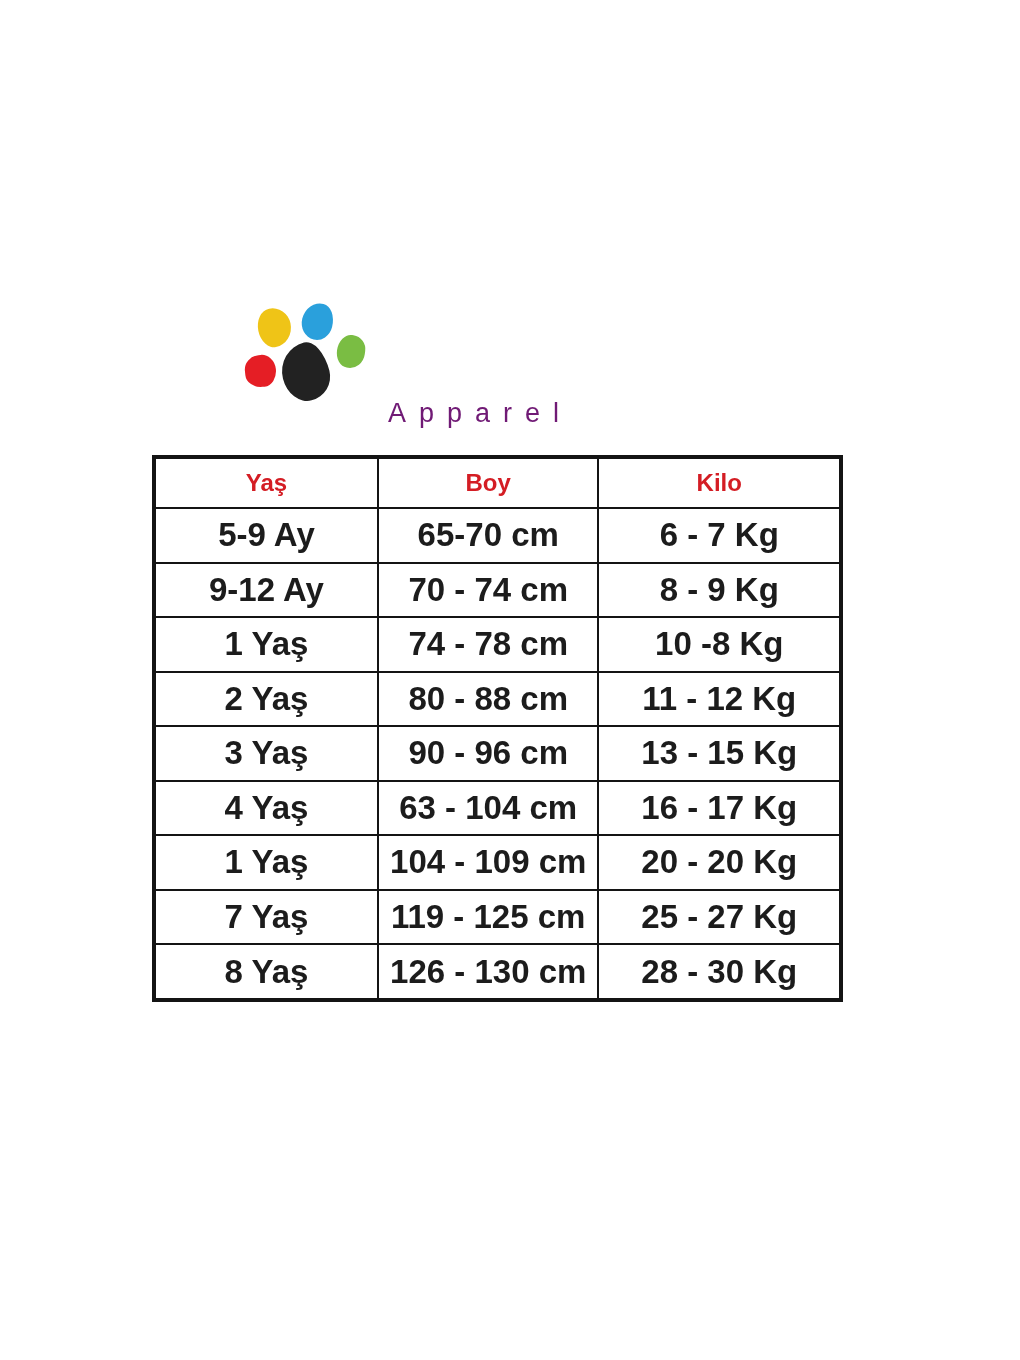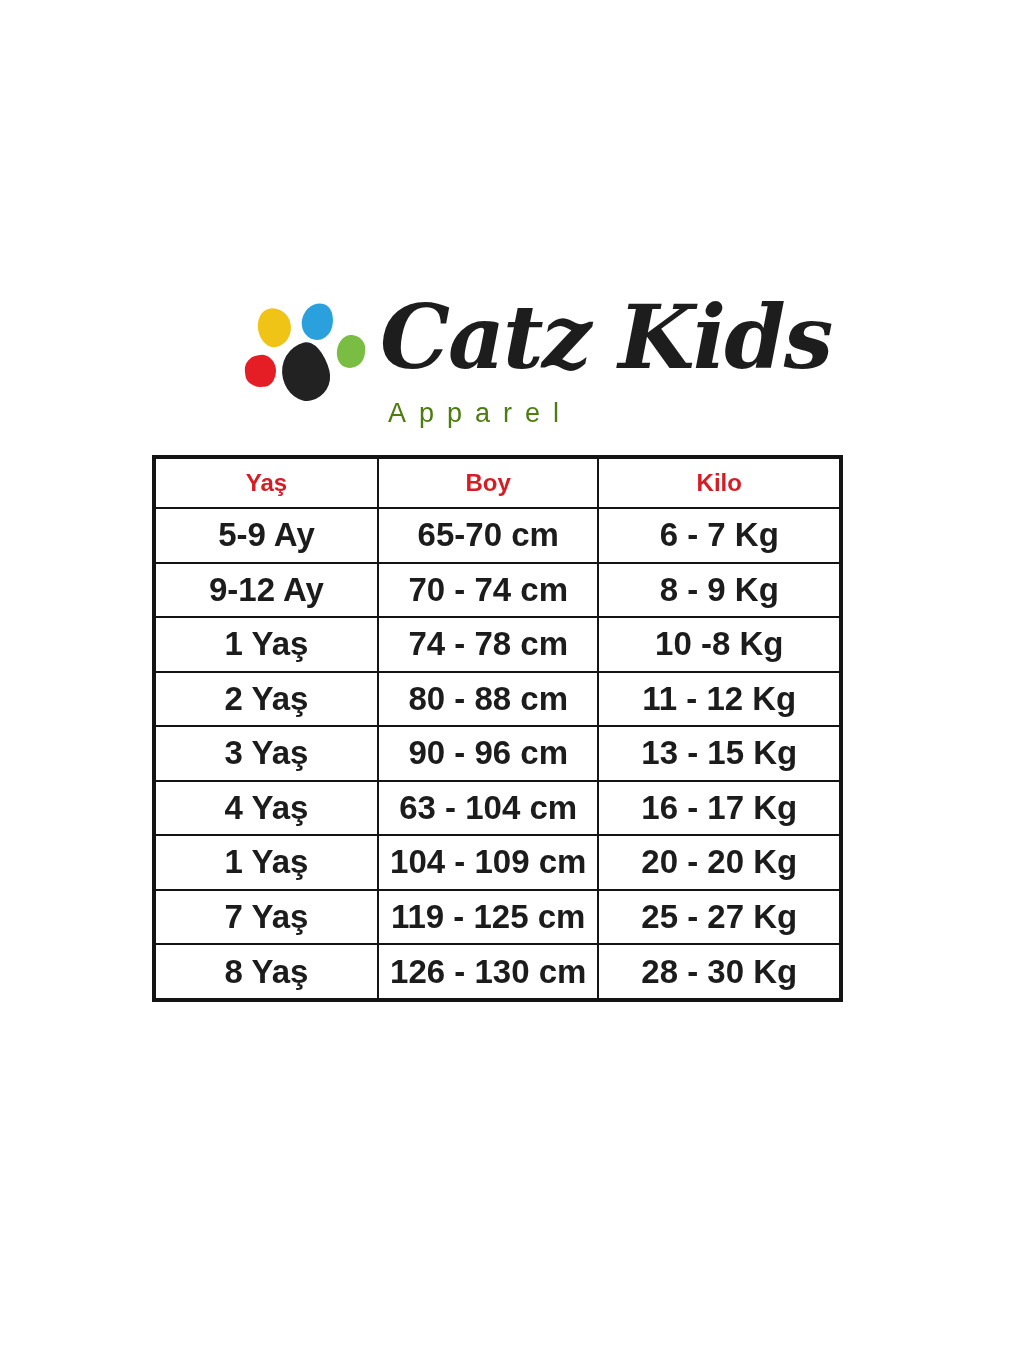--- a/index.html
+++ b/index.html
@@ -75,21 +75,21 @@
     white-space: nowrap;
     letter-spacing: -2px;
   }
   .brand-subtitle {
     position: absolute;
     left: 388px;
     top: 398px;
     font-family: "Liberation Sans", sans-serif;
     font-size: 27px;
     font-weight: normal;
-    color: #4d7c0f;
+    color: #701a75;
     letter-spacing: 13px;
     white-space: nowrap;
   }
 
   
   .size-table {
     position: absolute;
     left: 152px;
     top: 455px;
     width: 691px;
@@ -129,21 +129,20 @@
 <div class="page">
 
   <div class="logo">
     <div class="paw">
       <span class="blob blob-yellow" style="background: rgb(239, 196, 23);"></span>
       <span class="blob blob-blue" style="background: rgb(42, 160, 220);"></span>
       <span class="blob blob-green" style="background: rgb(122, 189, 67);"></span>
       <span class="blob blob-red" style="background: rgb(229, 30, 37);"></span>
       <span class="blob blob-black" style="background: rgb(34, 34, 34);"></span>
     </div>
-    <div class="brand-name">Catz Kids</div>
     <div class="brand-subtitle">Apparel</div>
   </div>
 
   <table class="size-table">
     <colgroup>
       <col class="col-age">
       <col class="col-boy">
       <col class="col-kilo">
     </colgroup>
     <thead>

